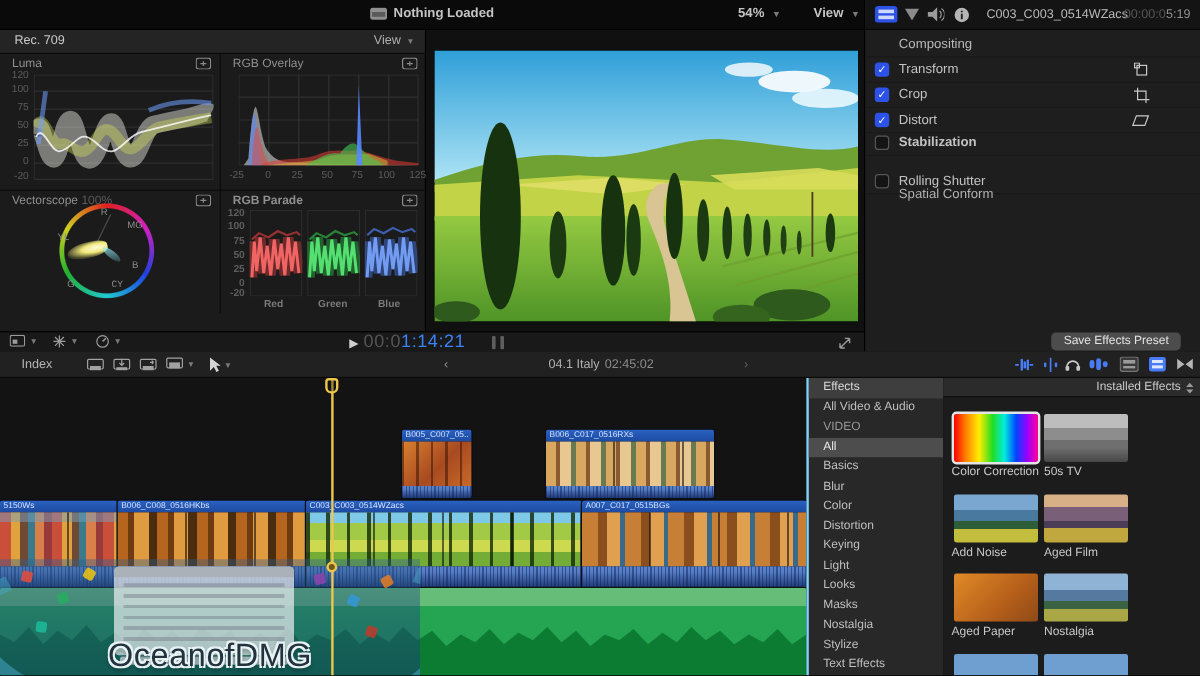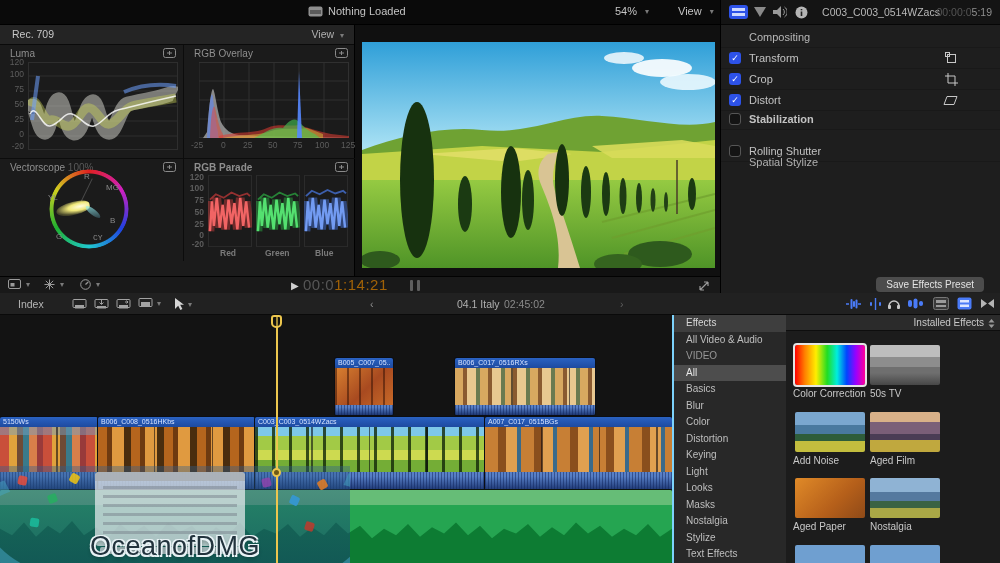--- a/index.html
+++ b/index.html
@@ -3,21 +3,21 @@
 <meta charset="utf-8">
 <style>
   * { margin:0; padding:0; box-sizing:border-box; }
   html,body { background:#000; }
   #app { position:relative; width:1000px; height:563px; background:#131313;
          font-family:"Liberation Sans",sans-serif; overflow:hidden; color:#ccc; }
   .abs { position:absolute; }
   svg { display:block; }
 
   
-  #topbar { left:0; top:0; width:720px; height:25px; background:#0a0a0a; border-bottom:1px solid #000; }
+  #topbar { left:0; top:0; width:720px; height:25px; background:#0a0a0a; border-bottom:1px solid #000;font-weight:bold; }
   .tb-item { position:absolute; top:5px; font-size:11px; color:#c4c4c4; display:flex; align-items:center; gap:5px; }
   .caret { color:#7a7a7a; font-size:8px; margin-left:3px; }
 
   
   #scopes { left:0; top:25px; width:355px; height:251px; background:#1b1b1b; border-right:1px solid #000; }
   #scopes-header { position:absolute; left:0; top:0; width:100%; height:20px; background:#242424; border-bottom:1px solid #0a0a0a; }
   .scope-cell { position:absolute; }
   .scope-title { position:absolute; left:10px; top:3px; font-size:10px; color:#8f8f8f; }
   .mon-icon { position:absolute; right:7px; top:3px; }
   .tick { position:absolute; font-size:8.5px; color:#5d5d5d; }
@@ -35,21 +35,21 @@
     background:linear-gradient(135deg, rgba(150,240,240,0.8), rgba(90,180,230,0.15)); }
   .stool { position:absolute; top:2px; display:flex; align-items:center; gap:2px; color:#8f8f8f; }
 
   
   #viewer { left:355px; top:25px; width:365px; height:251px; background:#101010; }
   #video { position:absolute; left:7px; top:17px; width:353px; height:226px; background:#000; }
 
   
   #transport { left:0; top:276px; width:720px; height:17px; background:#191919; border-top:1px solid #020202; }
   #tc-main { position:absolute; left:303px; top:-1px; font-size:15px; letter-spacing:0.5px; }
-  .tc-dim { color:#555; } .tc-lit { color:#a16207; }
+  .tc-dim { color:#555; } .tc-lit { color:#3b82f6; }
   .pbar { position:absolute; top:3px; width:2.5px; height:11px; background:#5e5e5e; border-radius:1px; }
 
   
   #inspector { left:720px; top:0; width:280px; height:293px; background:#1e1e1e; border-left:1px solid #000; }
   #insp-header { position:absolute; left:0; top:0; width:100%; height:25px; background:#141414; border-bottom:1px solid #060606; }
   .insp-row { position:absolute; left:0; width:100%; height:21px; border-bottom:1px solid #191919; }
   .insp-label { position:absolute; left:28px; top:4px; font-size:11px; color:#c2c2c2; }
   .cbx { position:absolute; left:8px; top:4px; width:12px; height:12px; border-radius:3px;
          font-size:9px; line-height:12px; text-align:center; color:#fff; }
   .cbx.on { background:#2d52e8; }
@@ -402,21 +402,21 @@
     </div>
     <div class="insp-row" style="top:109px;font-weight:bold;">
       <span class="cbx off"></span>
       <span class="insp-label">Stabilization</span>
     </div>
     <div class="insp-row" style="top:141px;">
       <span class="cbx off"></span>
       <span class="insp-label">Rolling Shutter</span>
     </div>
     <div class="insp-row" style="top:152px;border-bottom:none;">
-      <span class="insp-label" style="color:#b0b0b0;">Spatial Stylize</span>
+      <span class="insp-label" style="color:#b0b0b0;">Spatial Conform</span>
     </div>
     <span id="save-preset">Save Effects Preset</span>
   </div>
 
   <div id="tbar" class="abs">
     <span class="tbar-txt" style="left:18px;">Index</span>
     <svg style="position:absolute;left:72px;top:5px;" width="16" height="12">
         <rect x="1" y="1.5" width="13" height="8" rx="1" fill="none" stroke="#a2a2a2"></rect>
         <rect x="3" y="7" width="9" height="3.5" fill="#a2a2a2"></rect>
       </svg>

